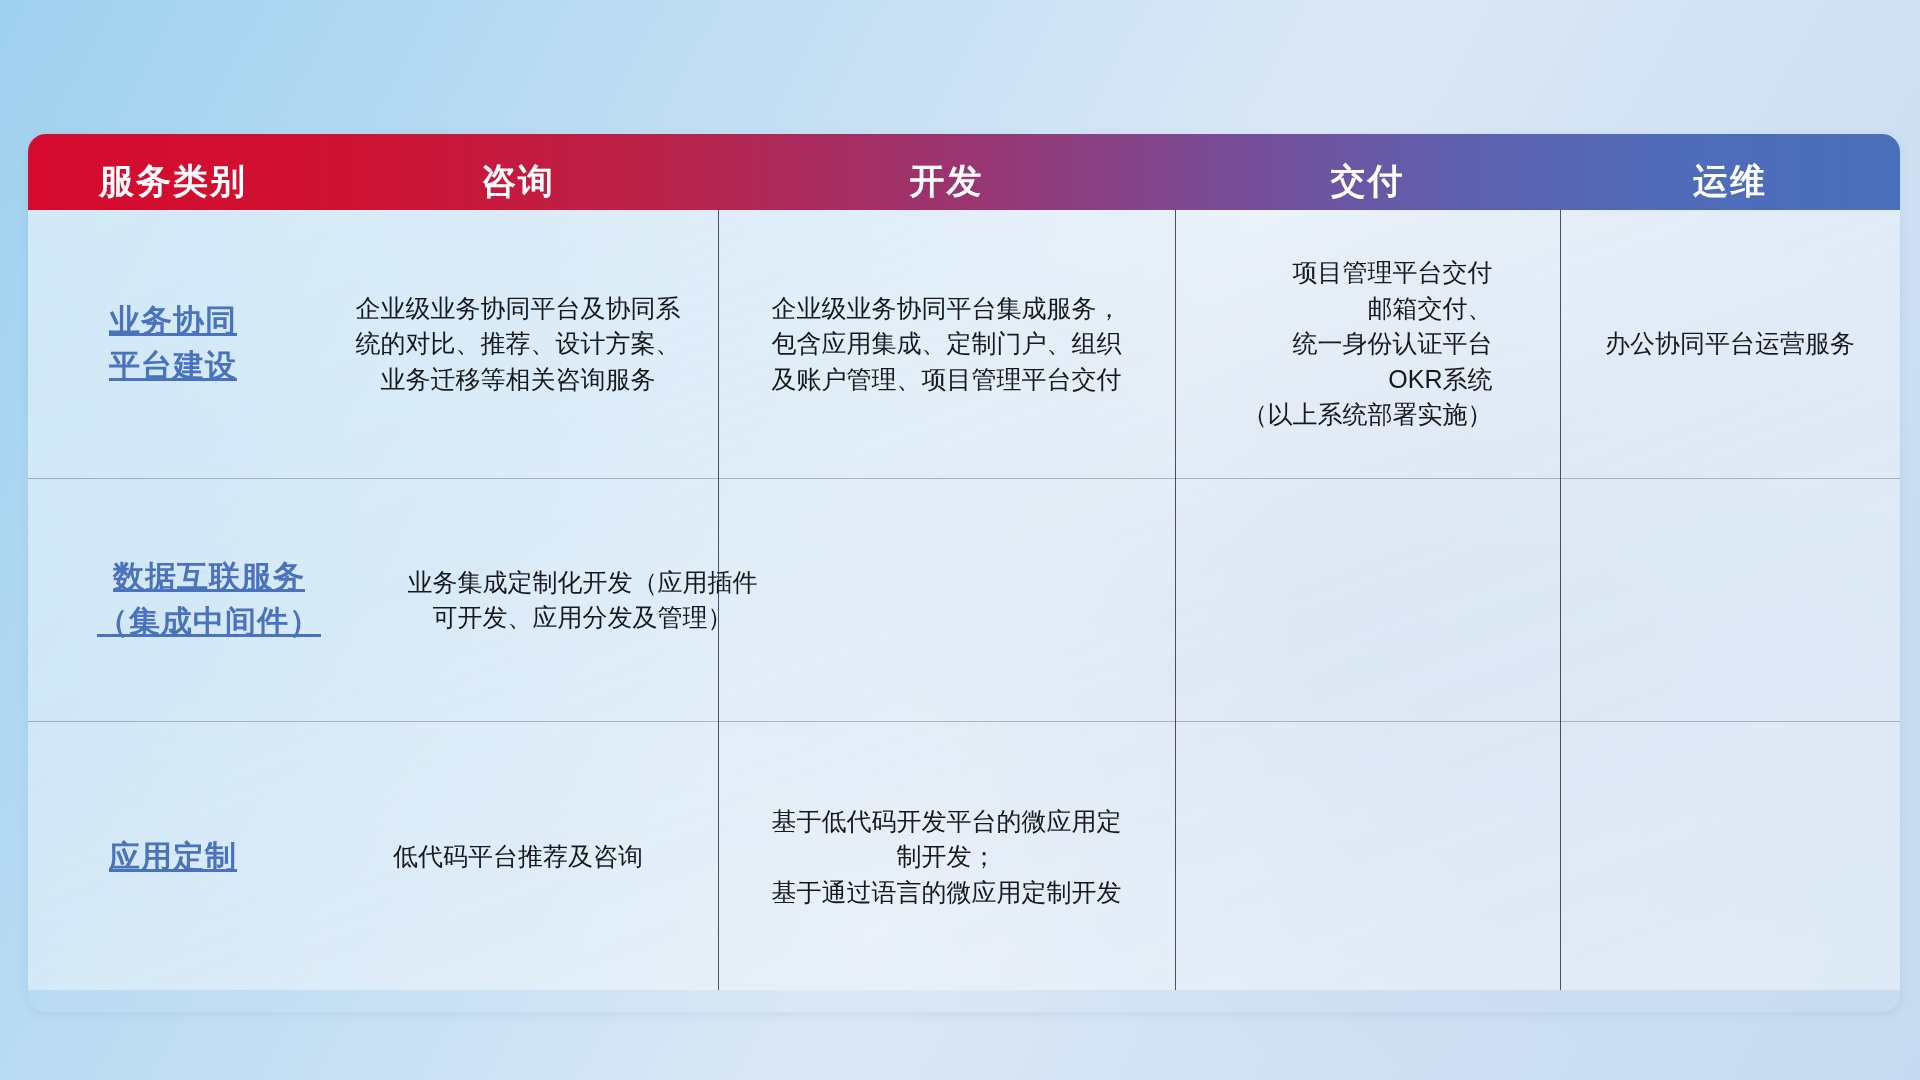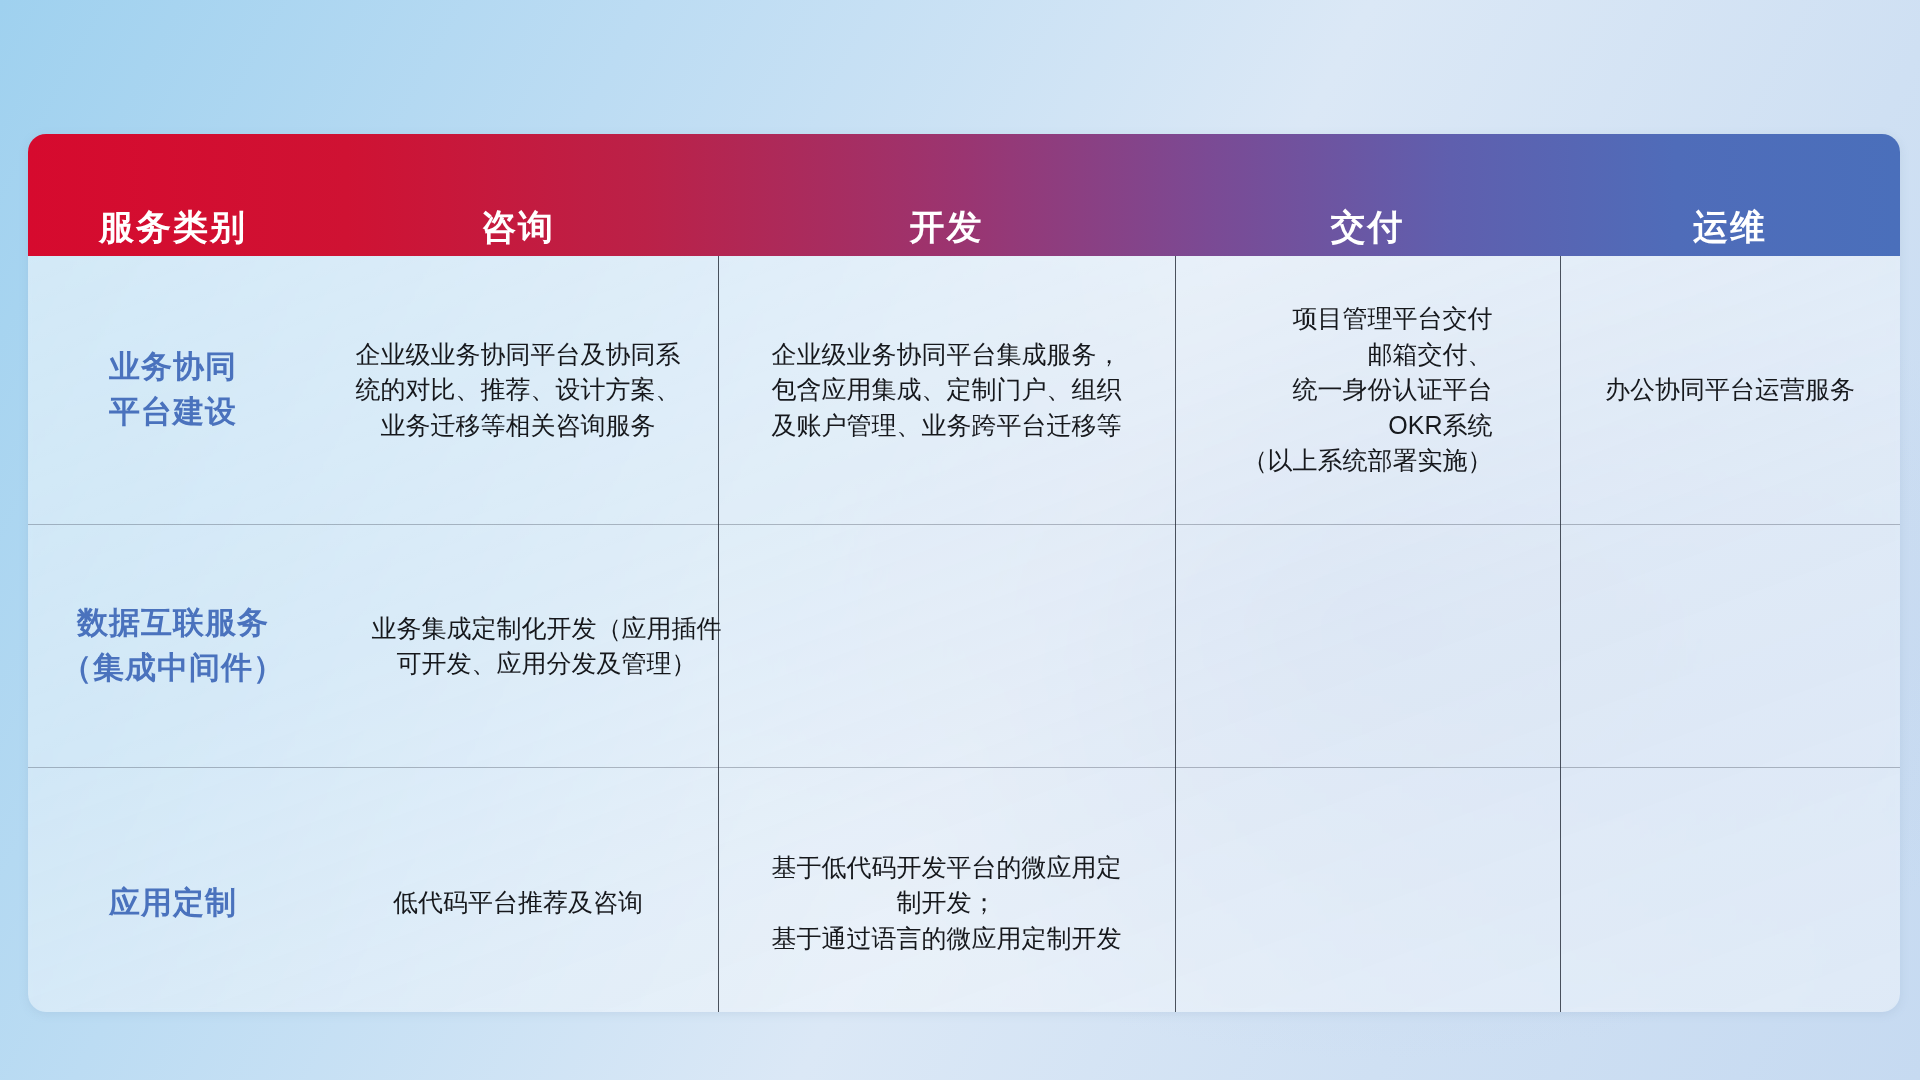--- a/index.html
+++ b/index.html
@@ -30,21 +30,21 @@
     width: 1872px;
     height: 878px;
     border-radius: 18px;
     overflow: hidden;
     box-shadow: 0 2px 10px rgba(120,150,185,0.18);
   }
 
   
   .table-header {
     display: flex;
-    height: 122px;
+    height: 76px;
     background: linear-gradient(90deg,
       #d60a2e 0%,
       #cf1233 17%,
       #bb2148 33%,
       #9a3571 50%,
       #7b4a94 63%,
       #5f5fae 76%,
       #4f6cb9 88%,
       #4a6fbb 100%);
   }
@@ -68,21 +68,21 @@
       rgba(255,255,255,0.40) 35%,
       rgba(248,250,253,0.46) 60%,
       rgba(255,255,255,0.42) 100%);
     backdrop-filter: blur(2px);
   }
   .row {
     display: flex;
     position: relative;
   }
   .row.r1 { height: 268px; }
-  .row.r2 { height: 242px; }
+  .row.r2 { height: 242px; padding-left: 36px; }
   .row.r3 { height: 270px; }
   .row.r1, .row.r2 {
     border-bottom: 1px solid rgba(40,48,62,0.30);
   }
 
   .cell {
     display: flex;
     align-items: center;
     justify-content: center;
     text-align: center;
@@ -100,20 +100,21 @@
   .c-dev   { width: 457px; }
   .c-deliv { width: 385px; text-align: right; }
   .c-ops   { width: 340px; }
 
   .c-label .label-text {
     color: #4a72bd;
     font-weight: 700;
     font-size: 31px;
     letter-spacing: 1px;
     line-height: 1.45;
+    text-decoration: underline;
   }
 
   
   .vrule {
     position: absolute;
     top: 0;
     width: 1px;
     background: rgba(30,36,48,0.78);
   }
   .vrule.v1 { left: 690px;  }
@@ -155,21 +156,21 @@
       <div class="row r1">
         <div class="cell c-label">
           <span class="label-text">业务协同
 平台建设</span>
         </div>
         <div class="cell c-cons">企业级业务协同平台及协同系
 统的对比、推荐、设计方案、
 业务迁移等相关咨询服务</div>
         <div class="cell c-dev">企业级业务协同平台集成服务，
 包含应用集成、定制门户、组织
-及账户管理、业务跨平台迁移等</div>
+及账户管理、项目管理平台交付</div>
         <div class="cell c-deliv">项目管理平台交付
 邮箱交付、
 统一身份认证平台
 OKR系统
 （以上系统部署实施）</div>
         <div class="cell c-ops">办公协同平台运营服务</div>
       </div>
 
       <div class="row r2">
         <div class="cell c-label">

